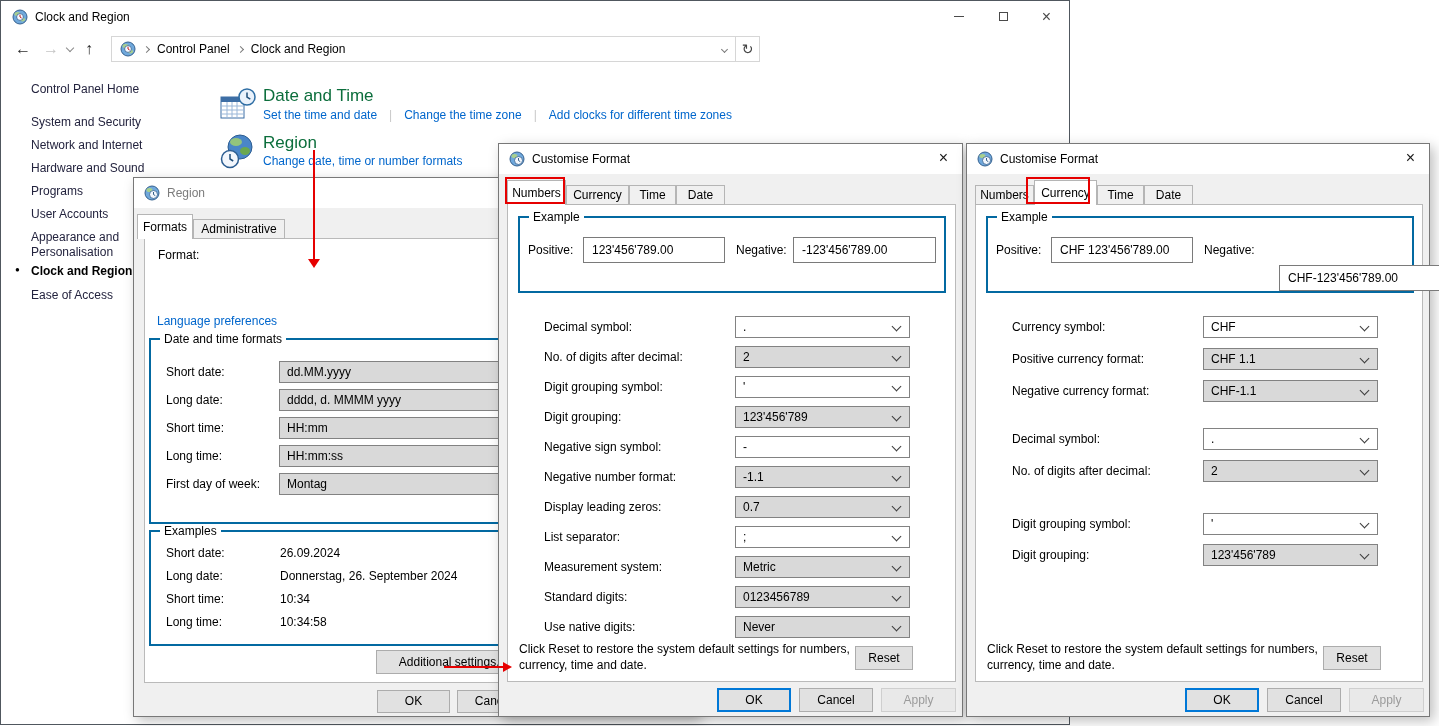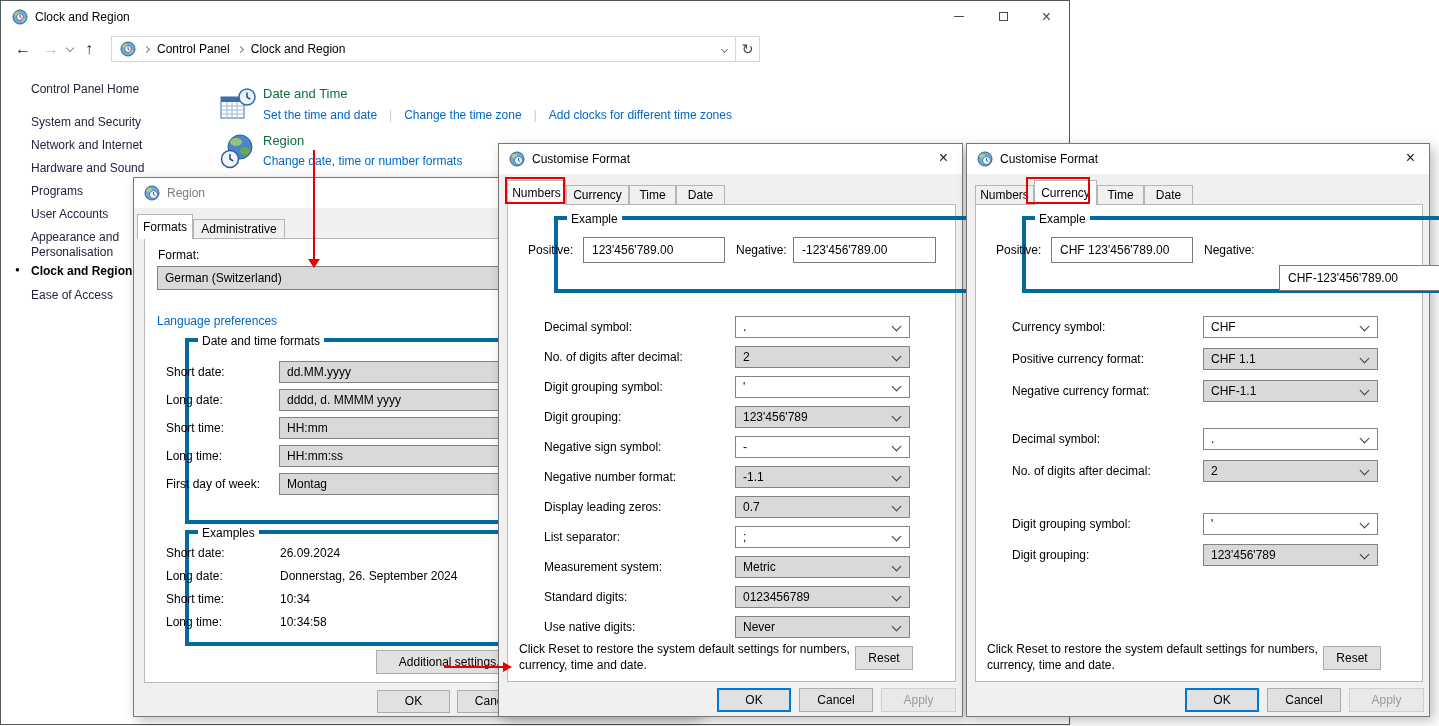--- a/index.html
+++ b/index.html
@@ -24,35 +24,35 @@
   .bc-chev { width:5px; height:5px; border-right:1.3px solid #7a7a7a; border-bottom:1.3px solid #7a7a7a; transform:rotate(-45deg); display:inline-block; }
   .refreshbox { position:absolute; left:735px; top:3px; width:24px; height:26px; border:1px solid #d6d6d6; border-left:none; display:flex; align-items:center; justify-content:center; color:#444; font-size:14px; }
   .searchbox { position:absolute; left:770px; top:3px; width:288px; height:26px; border:1px solid #d6d6d6; background:#fff; }
   .searchbox input { position:absolute; left:0; top:0; width:258px; height:24px; border:none; outline:none; padding-left:11px; font:12px "Liberation Sans",sans-serif; color:#333; }
   .searchbox input::placeholder { color:#6e6e6e; }
 
   .side-item { position:absolute; left:30px; color:#23233e; cursor:pointer; }
   .side-item.active { font-weight:bold; color:#000; }
   .bullet { position:absolute; left:-16px; top:1px; font-size:8px; color:#000; }
 
-  .sec-title { position:absolute; font-size:13px; color:#0c6e3c; }
+  .sec-title { position:absolute; font-size:17px; color:#0c6e3c; }
   .links-row { position:absolute; display:flex; gap:12px; color:#0066cc; }
   .links-row .sep { color:#c9c9c9; }
   .cp-link { color:#0066cc; cursor:pointer; }
 
   
   .dlg { position:absolute; background:#f0f0f0; border:1px solid #787878; box-shadow:4px 4px 12px rgba(0,0,0,.25); }
   .dlg-titlebar { position:absolute; left:0; top:0; right:0; height:30px; background:#fff; }
   .dlg-title { position:absolute; left:33px; top:8px; }
   .dlg-title.inactive { color:#7c7c7c; }
   .dlg-close { position:absolute; right:14px; top:6px; font-size:16px; color:#1a1a1a; line-height:1; cursor:pointer; }
   .tab { position:absolute; text-align:center; border:1px solid #b5b5b5; background:#f0f0f0; z-index:1; cursor:pointer; }
   .tab.active { background:#fff; border-bottom:none; z-index:3; }
   .tabpage { position:absolute; background:#fff; border:1px solid #bababa; }
-  .group { position:absolute; border:4px solid #0369a1;margin-left:36px; }
+  .group { position:absolute; border:2px solid #0369a1; }
   .legend { position:absolute; top:-8px; left:9px; background:#fff; padding:0 4px; line-height:14px; }
   .lbl { position:absolute; white-space:nowrap; }
   .combo { position:absolute; height:22px; background:#d9d9d9; border:1px solid #828282; line-height:20px; padding-left:7px; cursor:pointer; white-space:nowrap; }
   .combo.white { background:#fff; }
   .combo .chev { position:absolute; right:9px; top:6px; width:7px; height:7px; border-right:1.3px solid #3c3c3c; border-bottom:1.3px solid #3c3c3c; transform:rotate(45deg); }
   .tbox { position:absolute; height:26px; background:#fff; border:1px solid #7a7a7a; font:12px "Liberation Sans",sans-serif; padding-left:8px; }
   .btn { position:absolute; background:#e1e1e1; border:1px solid #acacac; text-align:center; cursor:pointer; overflow:hidden; white-space:nowrap; }
   .btn.focus { border:2px solid #0078d7; }
   .btn.disabled { color:#9b9b9b; background:#e9e9e9; border-color:#cfcfcf; }
   .link { color:#0066cc; cursor:pointer; }
@@ -170,23 +170,20 @@
         <circle cx="9.5" cy="9.5" r="4" fill="#f2f6fc" stroke="#35618f" stroke-width="0.8"></circle>
         <path d="M9.5 7v2.5l1.8 1.2" stroke="#1f4e79" fill="none" stroke-width="0.9"></path>
       </svg>
       <span class="dlg-title inactive">Region</span>
     </div>
     <div class="tab active" style="left:3px;top:36px;width:56px;height:25px;line-height:24px">Formats</div>
     <div class="tab" style="left:59px;top:41px;width:92px;height:20px;line-height:18px">Administrative</div>
     <div class="tabpage" style="left:10px;top:60px;width:545px;height:445px"></div>
 
     <div class="lbl" style="left:24px;top:70px">Format:</div>
-    <div class="combo" style="left:23px;top:88px;width:511px;height:24px;line-height:22px">
-      <span>German (Switzerland)</span><span class="chev" style="top:8px"></span>
-    </div>
     <div class="lbl link" style="left:23px;top:136px">Language preferences</div>
 
     <div class="group" style="left:15px;top:160px;width:517px;height:186px">
       <span class="legend">Date and time formats</span>
     </div>
     <div class="lbl" style="left:32px;top:187px">Short date:</div>
     <div class="combo" style="left:145px;top:183px;width:380px"><span>dd.MM.yyyy</span><span class="chev"></span></div>
     <div class="lbl" style="left:32px;top:215px">Long date:</div>
     <div class="combo" style="left:145px;top:211px;width:380px"><span>dddd, d. MMMM yyyy</span><span class="chev"></span></div>
     <div class="lbl" style="left:32px;top:243px">Short time:</div>

